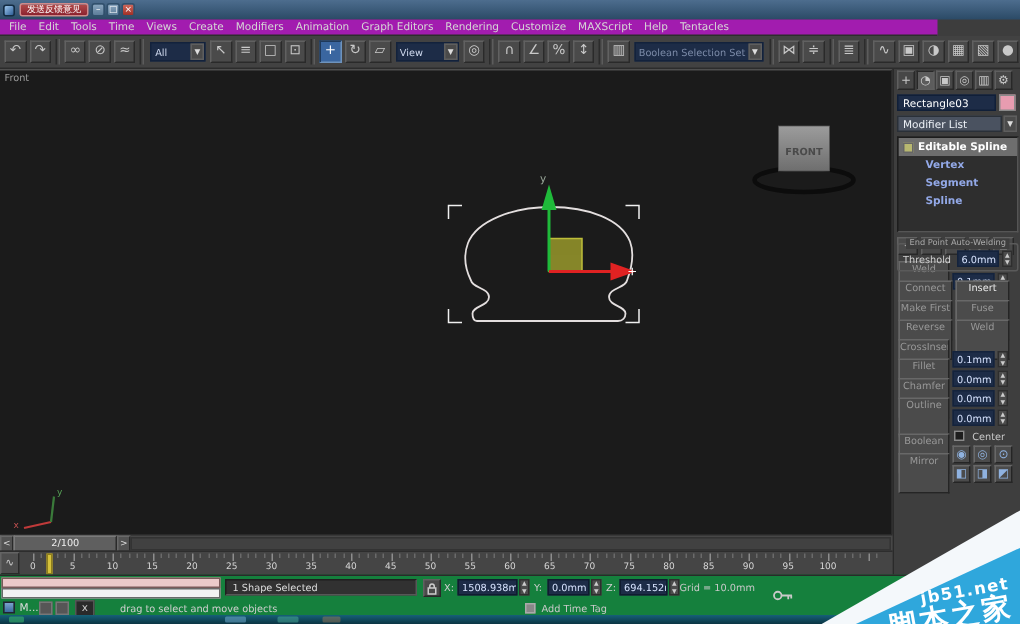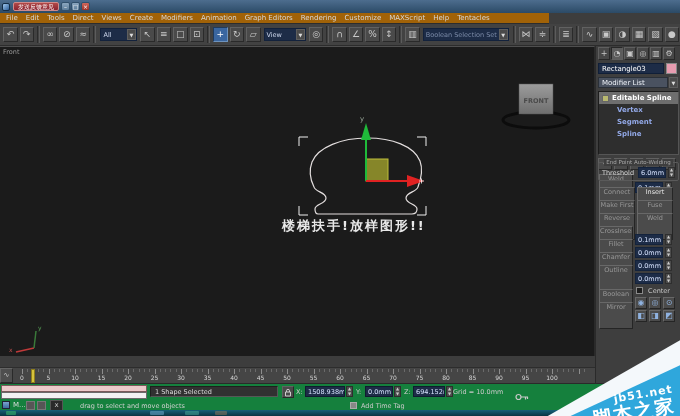--- a/index.html
+++ b/index.html
@@ -12,21 +12,21 @@
   .app-icon{width:8px;height:8px;margin:0 3px 0 2px;border-radius:2px;
     background:linear-gradient(135deg,#9fc8ef,#2d5d96);border:1px solid #142c44;}
   .title-text{flex:1;font-size:6.5px;color:#eaf1f8;white-space:nowrap;overflow:hidden;text-shadow:0 1px 1px #16283a;}
   .feedback-btn{width:46px;height:9px;margin-right:2px;background:linear-gradient(#b04a49,#8c2330);
     border:1px solid #d08a8a;color:#fff;font-size:6px;line-height:8px;text-align:center;border-radius:2px;white-space:nowrap;overflow:hidden;}
   .winbtn{width:9px;height:9px;margin-right:1px;background:linear-gradient(#8ba6bf,#5d7d9a);
     border:1px solid #31506c;border-radius:2px;color:#fff;font-size:6px;line-height:7px;text-align:center;}
   .winbtn.close{background:linear-gradient(#d0685c,#a03026);margin-right:2px;}
 
   
-  .menubar{position:absolute;left:0;top:13px;width:549px;height:11px;background:#a16207;
+  .menubar{position:absolute;left:0;top:13px;width:625px;height:11px;background:#a21caf;
     border-bottom:1px solid #2d2d2d;display:flex;align-items:center;padding-left:2px;}
   .menu-item{font-size:7px;color:#d6d6d6;padding:0 4px;white-space:nowrap;}
 
   
   .toolbar{position:absolute;left:0;top:24px;width:680px;height:22px;background:#424242;
     border-bottom:1px solid #2c2c2c;display:flex;align-items:center;padding-left:2px;}
   .tb-btn{width:15px;height:15px;margin:0 1px;background:#4a4a4a;border:1px solid;
     border-color:#616161 #2a2a2a #2a2a2a #616161;display:flex;align-items:center;justify-content:center;}
   .tb-btn .glyph{font-size:9px;color:#c9c9c9;line-height:9px;}
   .tb-btn.active{background:#3a66a0;border-color:#1f3a5c #6e93bd #6e93bd #1f3a5c;}
@@ -156,21 +156,21 @@
     <div class="feedback-btn">发送反馈意见</div>
     <div class="winbtn">–</div>
     <div class="winbtn">□</div>
     <div class="winbtn close">×</div>
   </div>
 
   <div class="menubar">
       <span class="menu-item">File</span>
       <span class="menu-item">Edit</span>
       <span class="menu-item">Tools</span>
-      <span class="menu-item">Direct</span>
+      <span class="menu-item">Time</span>
       <span class="menu-item">Views</span>
       <span class="menu-item">Create</span>
       <span class="menu-item">Modifiers</span>
       <span class="menu-item">Animation</span>
       <span class="menu-item">Graph Editors</span>
       <span class="menu-item">Rendering</span>
       <span class="menu-item">Customize</span>
       <span class="menu-item">MAXScript</span>
       <span class="menu-item">Help</span>
       <span class="menu-item">Tentacles</span>
@@ -305,21 +305,20 @@
       <line x1="366" y1="134" x2="408" y2="134" stroke="#e02222" stroke-width="2"></line>
       <polygon points="424,134 407,128 407,140" fill="#e02222"></polygon>
       <text x="360" y="74" font-size="7" fill="#9aa89a">y</text>
       <path stroke="#fff" stroke-width="0.8" d="M419 134 h5 M421.5 131.5 v5"></path>
 
       <line x1="34" y1="301" x2="16" y2="305" stroke="#c03a3a" stroke-width="1.5"></line>
       <line x1="34" y1="301" x2="36" y2="284" stroke="#3a7a3a" stroke-width="1.5"></line>
       <text x="9" y="305" font-size="6" fill="#c05050">x</text>
       <text x="38" y="283" font-size="6" fill="#56a056">y</text>
     </svg>
-    <div class="vp-annotation">楼梯扶手!放样图形!!</div>
   </div>
 
   <div class="cpanel">
     <div class="cp-tabs">
         <div class="cp-tab">
           <span class="glyph">+</span>
         </div>
         <div class="cp-tab active">
           <span class="glyph">◔</span>
         </div>
@@ -462,20 +461,26 @@
           <div class="icon-btn">
             <span class="iglyph">◨</span>
           </div>
           <div class="icon-btn">
             <span class="iglyph">◩</span>
           </div>
         </div>
       </div>
   </div>
 
+  <div class="tslider">
+    <div class="ts-btn ts-prev">&lt;</div>
+    <div class="ts-handle">2/100</div>
+    <div class="ts-btn ts-next">&gt;</div>
+    <div class="ts-track"></div>
+  </div>
 
   <div class="ruler">
     <div class="ruler-ticks">
         <div class="tick maj" style="left: 22px;"></div>
         <div class="tick" style="left: 27.3px;"></div>
         <div class="tick" style="left: 32.6px;"></div>
         <div class="tick" style="left: 37.9px;"></div>
         <div class="tick" style="left: 43.2px;"></div>
         <div class="tick maj" style="left: 48.5px;"></div>
         <div class="tick" style="left: 53.8px;"></div>

